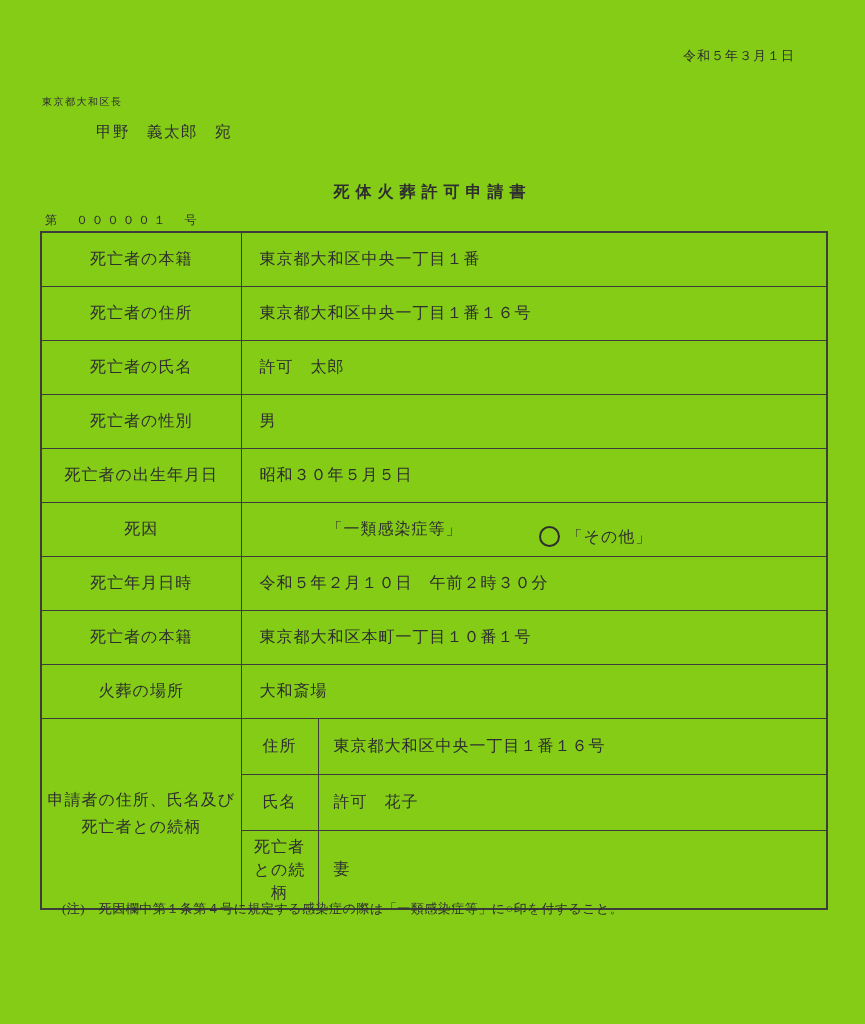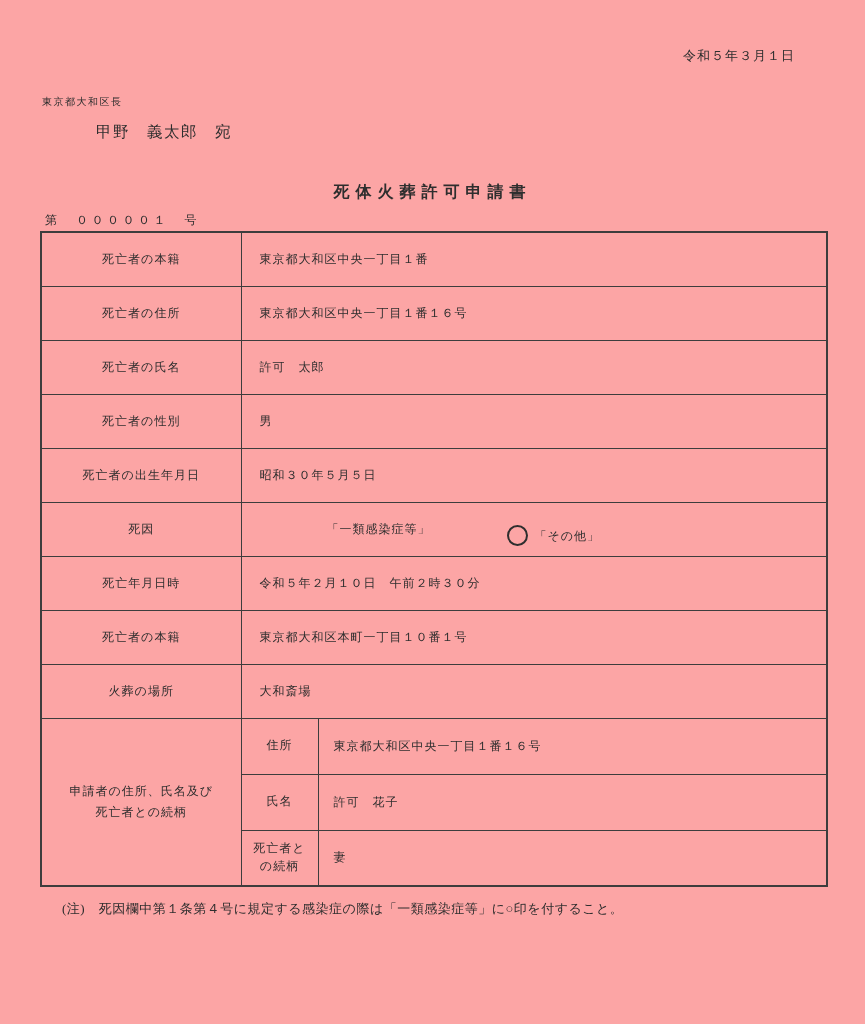--- a/index.html
+++ b/index.html
@@ -4,21 +4,21 @@
 <style>
   * { margin: 0; padding: 0; box-sizing: border-box; }
   html, body { width: 865px; height: 1024px; }
   body {
     background: #ffffff;
     font-family: "Liberation Serif", "DejaVu Serif", serif;
     color: #2e2e2e;
     position: relative;
     overflow: hidden;
   }
-  .page { position: absolute; inset: 0; background: #fca5a5; padding-left: 32px; }
+  .page { position: absolute; inset: 0; background: #84cc16; padding-left: 32px; }
 
   .date {
     position: absolute; top: 47px; right: 70px;
     font-size: 13px; letter-spacing: 1px; white-space: pre;
   }
   .addr1 {
     position: absolute; top: 95px; left: 42px;
     font-size: 10px; letter-spacing: 1.5px; white-space: pre; text-align: right;
   }
   .addr2 {
@@ -37,21 +37,21 @@
 
   table.form-table {
     position: absolute; top: 231px; left: 40px;
     width: 788px; border-collapse: collapse; table-layout: fixed;
     border: 2px solid #3d3d3d;
   }
   .form-table col.c1 { width: 200px; }
   .form-table col.c2 { width: 77px; }
   .form-table td {
     border: 1px solid #3d3d3d;
-    font-size: 12px; letter-spacing: 1px;
+    font-size: 16px; letter-spacing: 1px;
     vertical-align: middle;
     overflow: hidden;
   }
   .form-table tr.main-row { height: 54px; }
   .form-table tr.sub-row  { height: 56px; }
   .lbl  { text-align: center; }
   .val  { text-align: left; padding-left: 18px; white-space: pre; }
   .sublbl { text-align: center; padding: 4px 6px; line-height: 1.45; letter-spacing: 0.5px; }
   .subval { text-align: left; padding-left: 15px; white-space: pre; }
   .applicant-lbl { text-align: center; white-space: pre-line; line-height: 1.7; }

